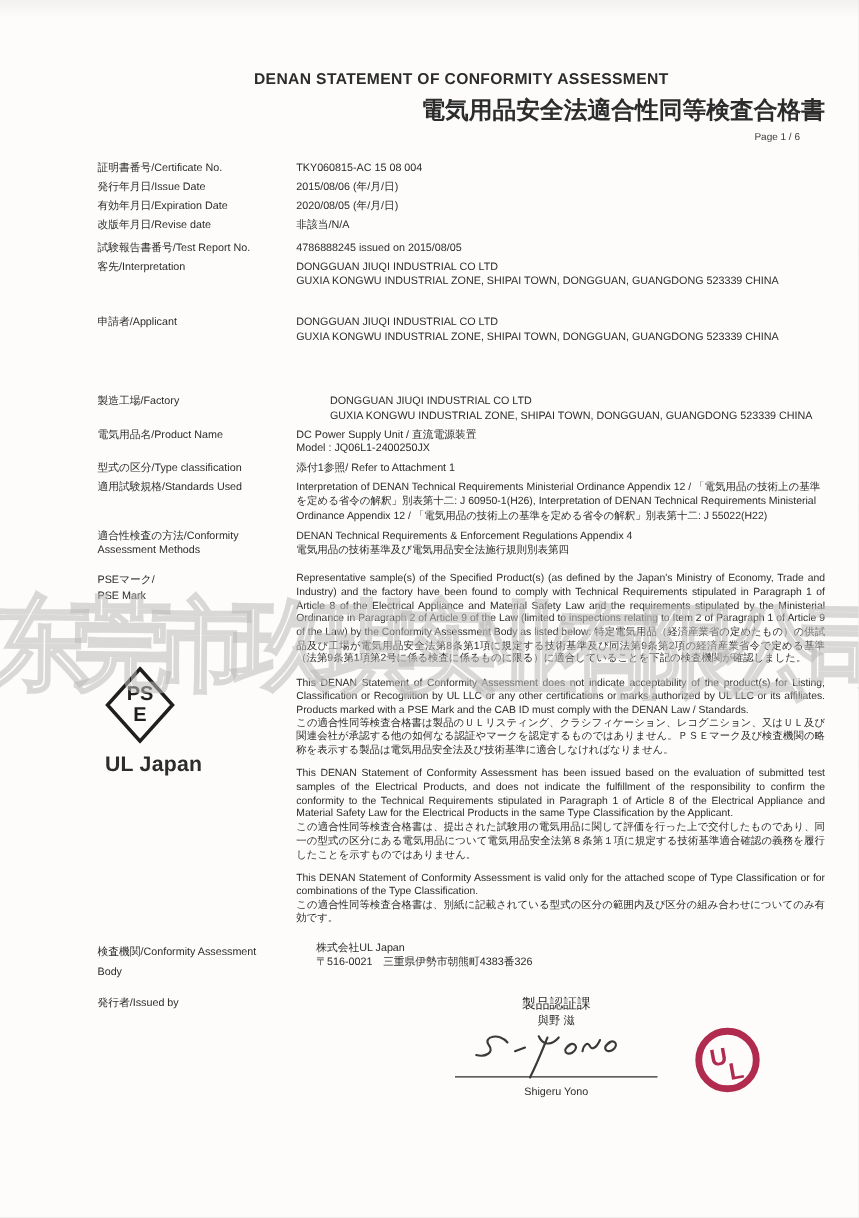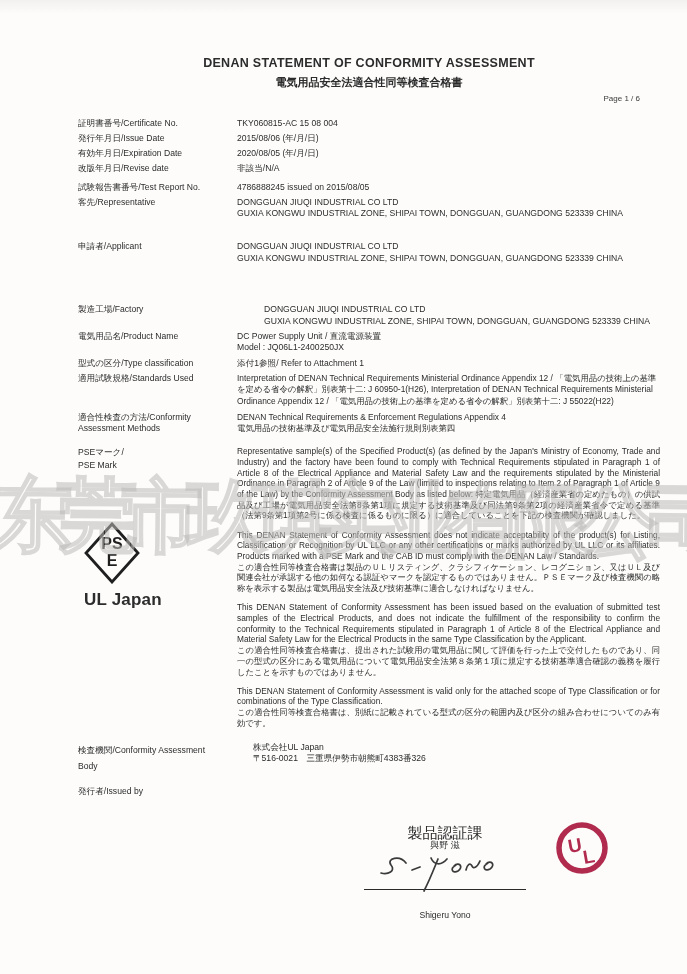--- a/index.html
+++ b/index.html
@@ -9,21 +9,21 @@
     height: 974px;
     margin: 0 auto;
     background: linear-gradient(180deg, #f3f1ef 0, #fdfcfb 14px, #fdfcfb 100%);
     font-family: "Liberation Sans", "DejaVu Sans", sans-serif;
     color: #2c2c2c;
     overflow: hidden;
   }
   .content { padding: 56px 27px 0 78px; }
 
   .title-en { text-align:center; font-weight:bold; font-size:12.5px; letter-spacing:.3px; }
-  .title-ja { text-align:center; font-weight:bold; font-size:11px; margin-top:5px; }
+  .title-ja { text-align:right; font-weight:bold; font-size:19px; margin-top:5px; }
   .page-label { text-align:right; font-size:8px; margin-top:4px; padding-right:20px; color:#3a3a3a; }
 
   .rows { margin-top: 15px; }
   .row { display:flex; margin-top:3.5px; }
   .lbl { flex:none; width:159px; font-size:8.6px; line-height:11.4px; white-space:pre-line; }
   .val { flex:1; font-size:8.6px; line-height:11.4px; white-space:pre-line; }
   .r4 { margin-top:8px;align-items:flex-end; }
   .r5 { margin-top:3px; }
   .r6 { margin-top:22px; }
   .r7 { margin-top:40px;gap:27px; }
@@ -37,25 +37,25 @@
   .pse-logo { margin-top:50px; margin-left:6px; width:56px; text-align:left; }
   .pse-caption { font-weight:bold; font-size:17px; margin-top:2px; letter-spacing:.2px; white-space:nowrap; }
   .paras { flex:1; }
   .para { font-size:8.3px; line-height:10.7px; text-align:justify; white-space:pre-line; margin:0 0 8.5px 0; }
 
   .cab-row { margin-top:5px;gap:16px; }
   .cab-row .lbl { line-height:16px; }
 
   .issuer-row { margin-top:12px; }
   .sig-block { margin-left:123px; width:170px; text-align:center; }
-  .sig-dept { font-size:15px; line-height:13px;margin-top:40px; }
+  .sig-dept { font-size:11px; line-height:13px; }
   .sig-name-ja { font-size:9px; line-height:13px; }
   .sig-script { margin:1px 0 0 0; }
   .sig-line { border-top:1.4px solid #2a2a2a; width:162px; margin:-8px auto 0 auto; }
-  .sig-name-en { font-size:8.6px; margin-top:20px; }
+  .sig-name-en { font-size:8.6px; margin-top:6px; }
 
   .ul-logo { position:absolute; left:555px; top:821px; width:54px; height:54px; }
 
   .watermark {
     position:absolute; top:466px; left:-8px; z-index:6;
     font-size:80px; font-weight:bold; letter-spacing:-15px; white-space:nowrap;
     color:transparent; -webkit-text-stroke:2px rgba(188,186,184,0.55);
     transform:rotate(0.6deg); pointer-events:none;
   }
 </style>
@@ -88,21 +88,21 @@
       </div>
       <div class="row r3">
         <div class="lbl">改版年月日/Revise date</div>
         <div class="val">非該当/N/A</div>
       </div>
       <div class="row r4">
         <div class="lbl">試験報告書番号/Test Report No.</div>
         <div class="val">4786888245 issued on 2015/08/05</div>
       </div>
       <div class="row r5">
-        <div class="lbl">客先/Representative</div>
+        <div class="lbl">客先/Interpretation</div>
         <div class="val">DONGGUAN JIUQI INDUSTRIAL CO LTD
 GUXIA KONGWU INDUSTRIAL ZONE, SHIPAI TOWN, DONGGUAN, GUANGDONG 523339 CHINA</div>
       </div>
       <div class="row r6">
         <div class="lbl">申請者/Applicant</div>
         <div class="val">DONGGUAN JIUQI INDUSTRIAL CO LTD
 GUXIA KONGWU INDUSTRIAL ZONE, SHIPAI TOWN, DONGGUAN, GUANGDONG 523339 CHINA</div>
       </div>
       <div class="row r7">
         <div class="lbl">製造工場/Factory</div>

